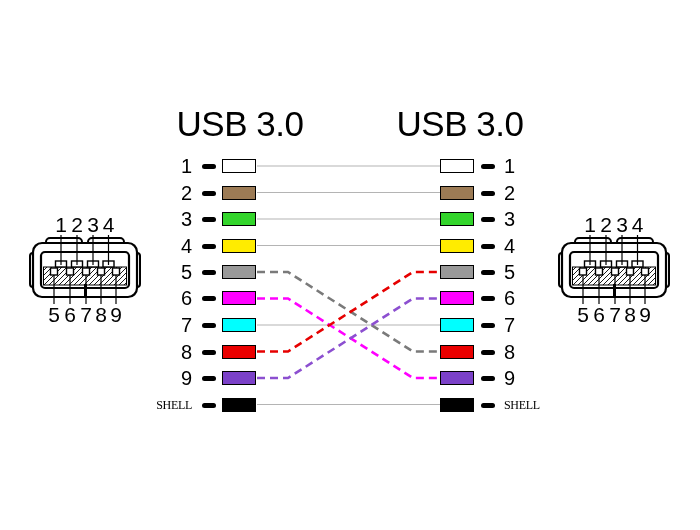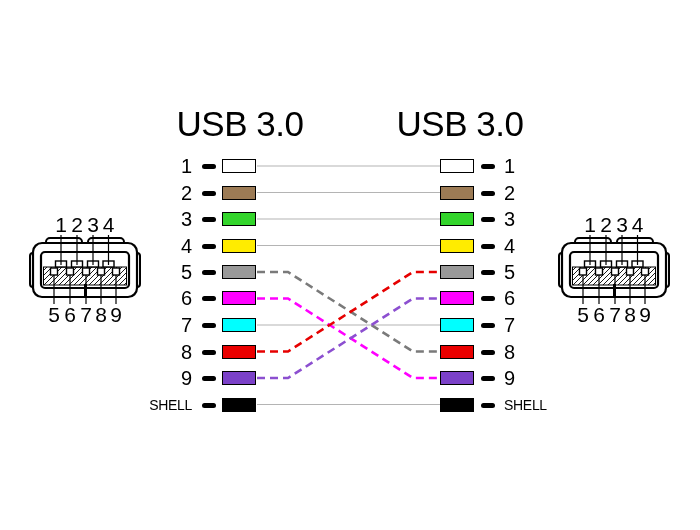--- a/index.html
+++ b/index.html
@@ -12,21 +12,21 @@
     font-size:35px;font-weight:400;letter-spacing:-0.5px;white-space:nowrap;
   }
   #title-left{left:140px;}
   #title-right{left:360px;}
   .row{position:absolute;left:0;width:700px;height:22px;}
   .plabel{
     position:absolute;top:0;height:22px;line-height:22px;font-size:20px;
   }
   .pl{left:100px;width:92px;text-align:right;}
   .pr{left:504px;width:92px;text-align:left;}
-  .shell .plabel{font-size:14px;letter-spacing:-0.3px;}
+  .shell .plabel{font-size:12px;letter-spacing:-0.3px;font-family:Liberation Serif, serif;}
   .tick{
     position:absolute;top:9px;width:14px;height:4.5px;background:#000;border-radius:2.5px;
   }
   .tl{left:202px;}
   .tr{left:481px;}
   .pbox{
     position:absolute;top:4px;width:34px;height:14px;
     border:1.5px solid #000;box-sizing:border-box;background:#fff;
   }
   .bl{left:222px;}

